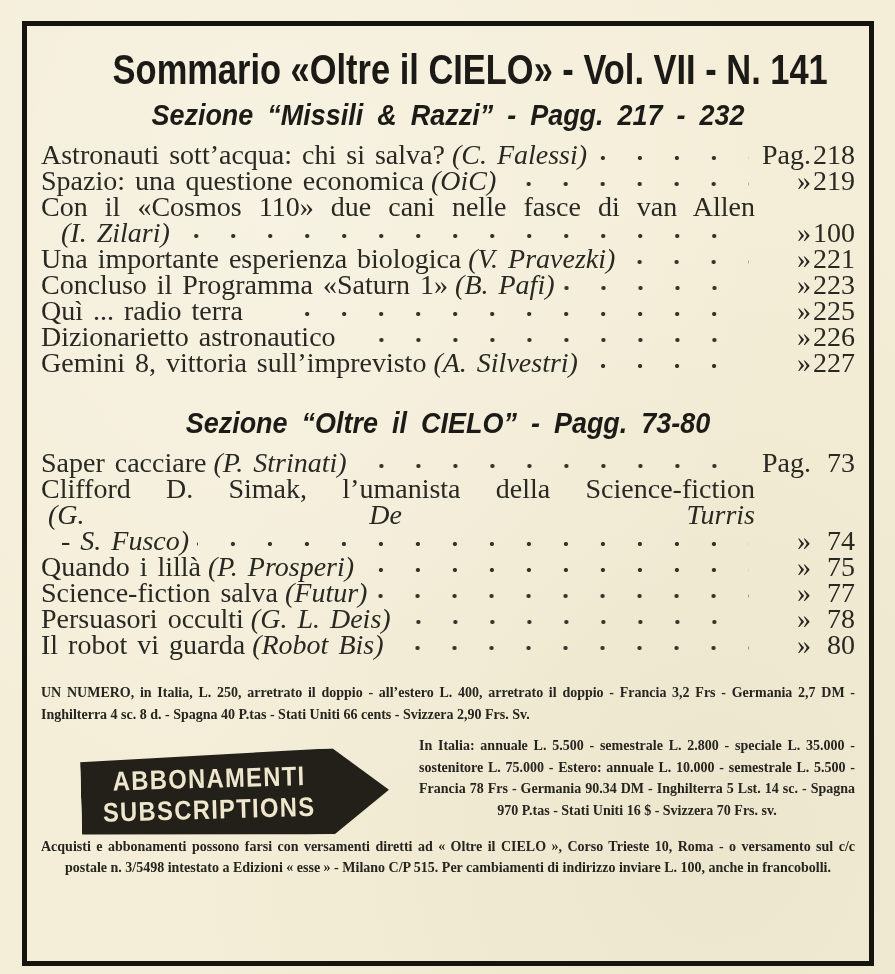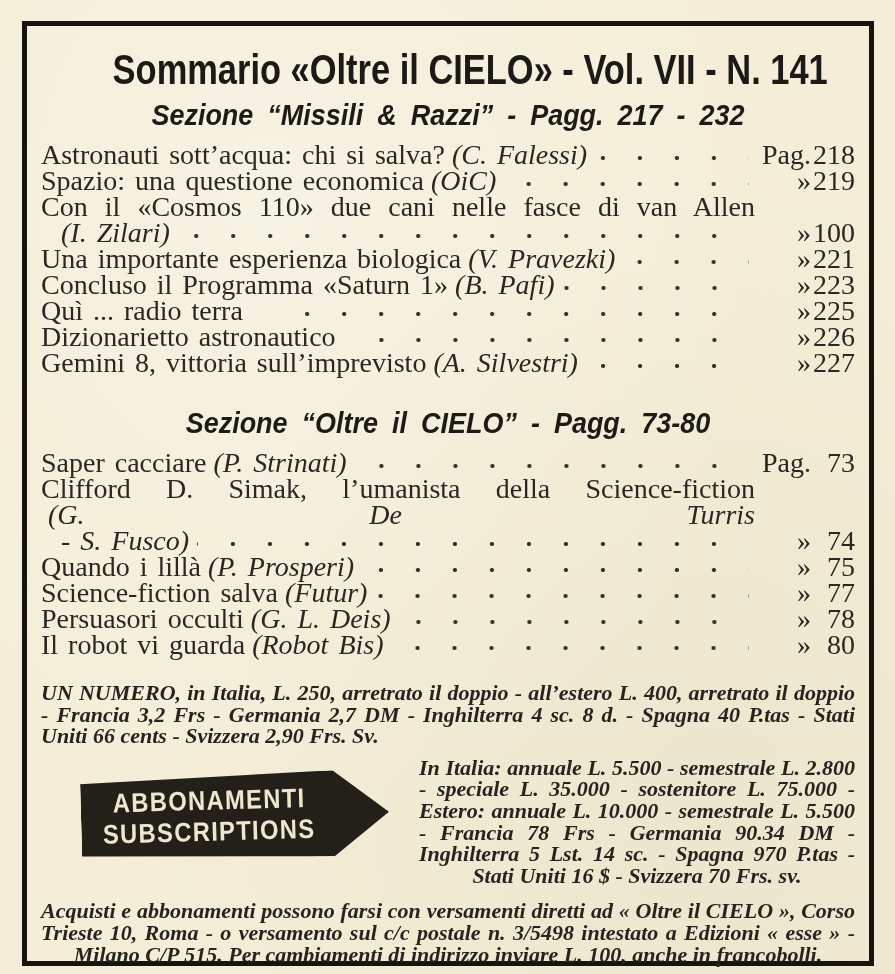--- a/index.html
+++ b/index.html
@@ -79,26 +79,25 @@
     background-image:radial-gradient(circle at 2px 2px, #35322b 1.7px, rgba(0,0,0,0) 2.4px);
     background-size:37px 5px;
     background-repeat:repeat-x;
     background-position:right bottom 7px;
     min-width:10px;
   }
   .pl{ width:52px; text-align:right; flex:0 0 auto; }
   .pn{ width:44px; text-align:right; flex:0 0 auto; }
   .bold-par{
     font-weight:bold;
-    font-size:22px;
+    font-size:14px;
     line-height:21.6px;
     text-align:justify;
     color:#26241f;
     margin:0;
-    font-style:italic;
   }
   .price{ margin:24px 2px 0 2px; }
   .subs{
     display:flex;
     margin:10px 2px 0 2px;
   }
   .banner-wrap{
     flex:0 0 378px;
     position:relative;
   }

